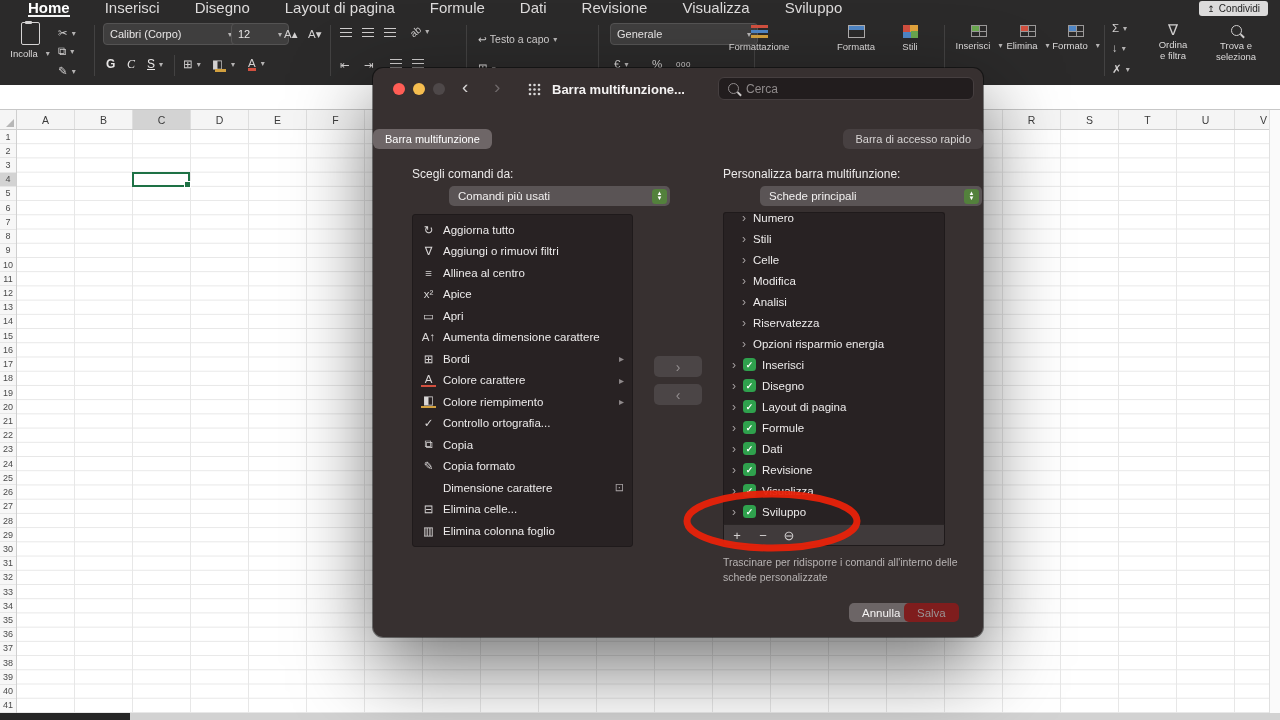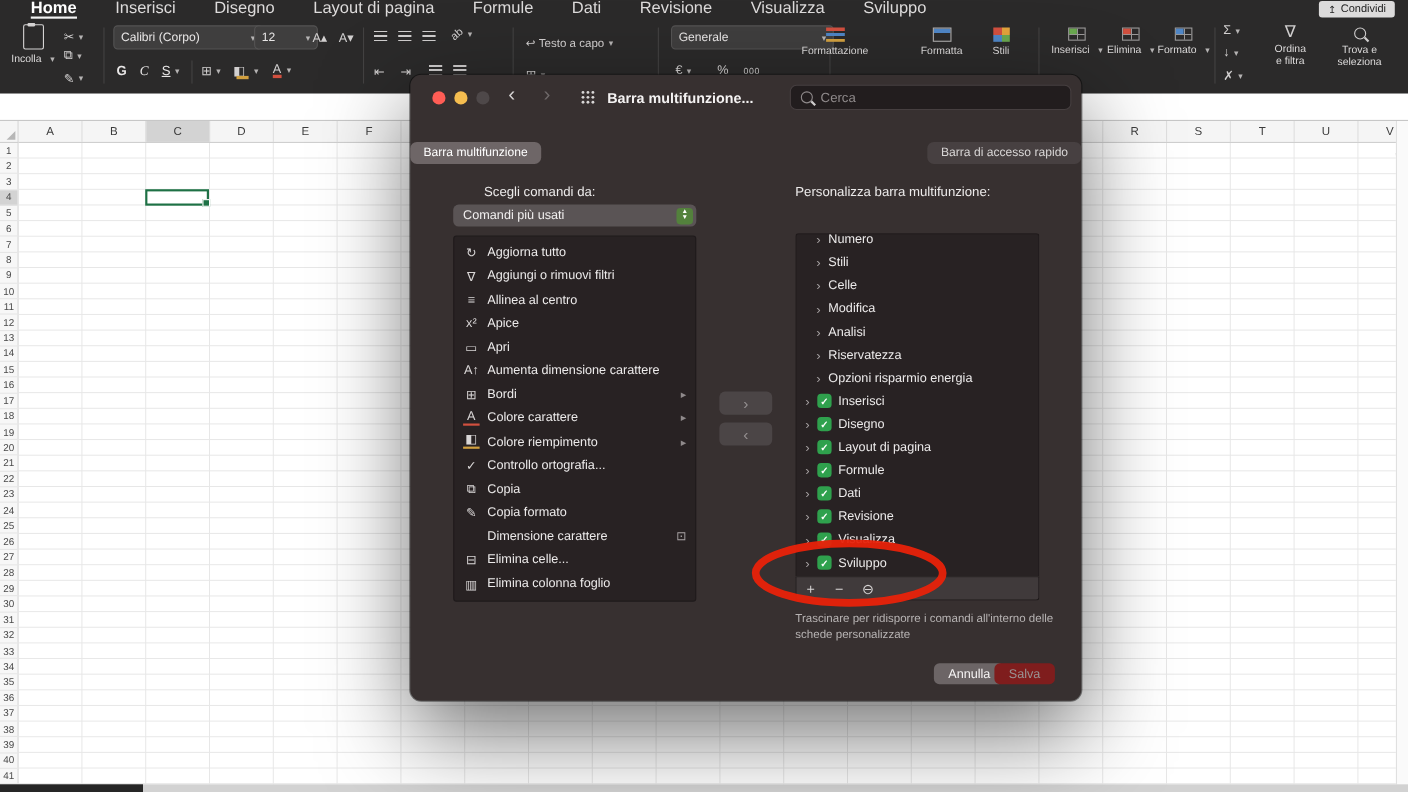--- a/index.html
+++ b/index.html
@@ -78,21 +78,21 @@
   .apps-ic{position:absolute;left:155px;top:14px;}
   .dlg-title{position:absolute;left:179px;top:14px;font-size:13px;font-weight:bold;color:#f4f2f2;white-space:nowrap;}
   .search-field{position:absolute;left:345px;top:9px;width:256px;height:23px;background:#221d1e;border:1px solid #463f40;border-radius:6px;
                 display:flex;align-items:center;gap:7px;padding:0 9px;box-sizing:border-box;}
   .search-ph{font-size:12px;color:#8f8a8b;}
   .seg-tabs{position:absolute;left:0;right:0;top:61px;display:flex;justify-content:space-between;gap:20px;}
   .seg{height:20px;border-radius:6px;background:#474041;color:#d8d5d5;font-size:11px;display:flex;align-items:center;padding:0 12px;}
   .seg.active{background:#6e6667;color:#fff;}
   .panel-label{position:absolute;font-size:12px;color:#eceaea;white-space:nowrap;}
   .popup{position:absolute;height:20px;background:#5a5455;border-radius:5px;display:flex;align-items:center;justify-content:space-between;
-         font-size:11.5px;color:#f2f0f0;padding:0 3px 0 9px;box-sizing:border-box;}
+         font-size:11.5px;color:#f2f0f0;padding:0 3px 0 9px;box-sizing:border-box;margin-left:37px;}
   .stepper{width:15px;height:15px;background:#53813c;border-radius:3.5px;display:flex;flex-direction:column;align-items:center;justify-content:center;color:#fff;font-size:6px;line-height:5px;}
   .cmd-list{position:absolute;left:39px;top:146px;width:221px;height:333px;background:#282223;border:1px solid #1f1a1b;border-radius:3px;
             overflow:hidden;padding-top:4px;box-sizing:border-box;}
   .cmd-row{height:21.5px;display:flex;align-items:center;gap:7px;padding:0 8px;}
   .cmd-icon{width:15px;text-align:center;font-size:11.5px;color:#d9d6d6;flex:none;}
   .icon-font-color{border-bottom:2px solid #d2503f;line-height:11px;}
   .icon-fill-color{border-bottom:2px solid #d2a03f;line-height:11px;}
   .cmd-label{font-size:11.5px;color:#eceaea;flex:1;white-space:nowrap;overflow:hidden;}
   .cmd-sub{color:#8f8a8b;font-size:10px;flex:none;}
   .cmd-ctl{color:#a8a3a4;font-size:11px;flex:none;}
@@ -449,21 +449,21 @@
 
     <div class="seg-tabs">
       <div class="seg active">
           <span>Barra multifunzione</span>
         </div>
       <div class="seg">
           <span>Barra di accesso rapido</span>
         </div>
     </div>
 
-    <span class="panel-label" style="left:39px;top:99px;margin-left:28px;">Scegli comandi da:</span>
+    <span class="panel-label" style="left:39px;top:99px;">Scegli comandi da:</span>
     <div class="popup" style="left:39px;top:118px;width:221px;">
       <span>Comandi più usati</span>
       <span class="stepper">
           <span>▲</span>
           <span>▼</span>
         </span>
     </div>
     <div class="cmd-list">
         <div class="cmd-row">
           <span class="cmd-icon icon-refresh">↻</span>
@@ -536,20 +536,27 @@
       </div>
 
     <div class="xfer" style="top:288px;">
         <span>›</span>
       </div>
     <div class="xfer" style="top:316px;">
         <span>‹</span>
       </div>
 
     <span class="panel-label" style="left:350px;top:99px;">Personalizza barra multifunzione:</span>
+    <div class="popup" style="left:350px;top:118px;width:222px;">
+      <span>Schede principali</span>
+      <span class="stepper">
+          <span>▲</span>
+          <span>▼</span>
+        </span>
+    </div>
     <div class="tree-list">
         <div class="tree-row indent">
           <span class="disclose">›</span>
           <span class="tree-label">Numero</span>
         </div>
         <div class="tree-row indent">
           <span class="disclose">›</span>
           <span class="tree-label">Stili</span>
         </div>
         <div class="tree-row indent">

